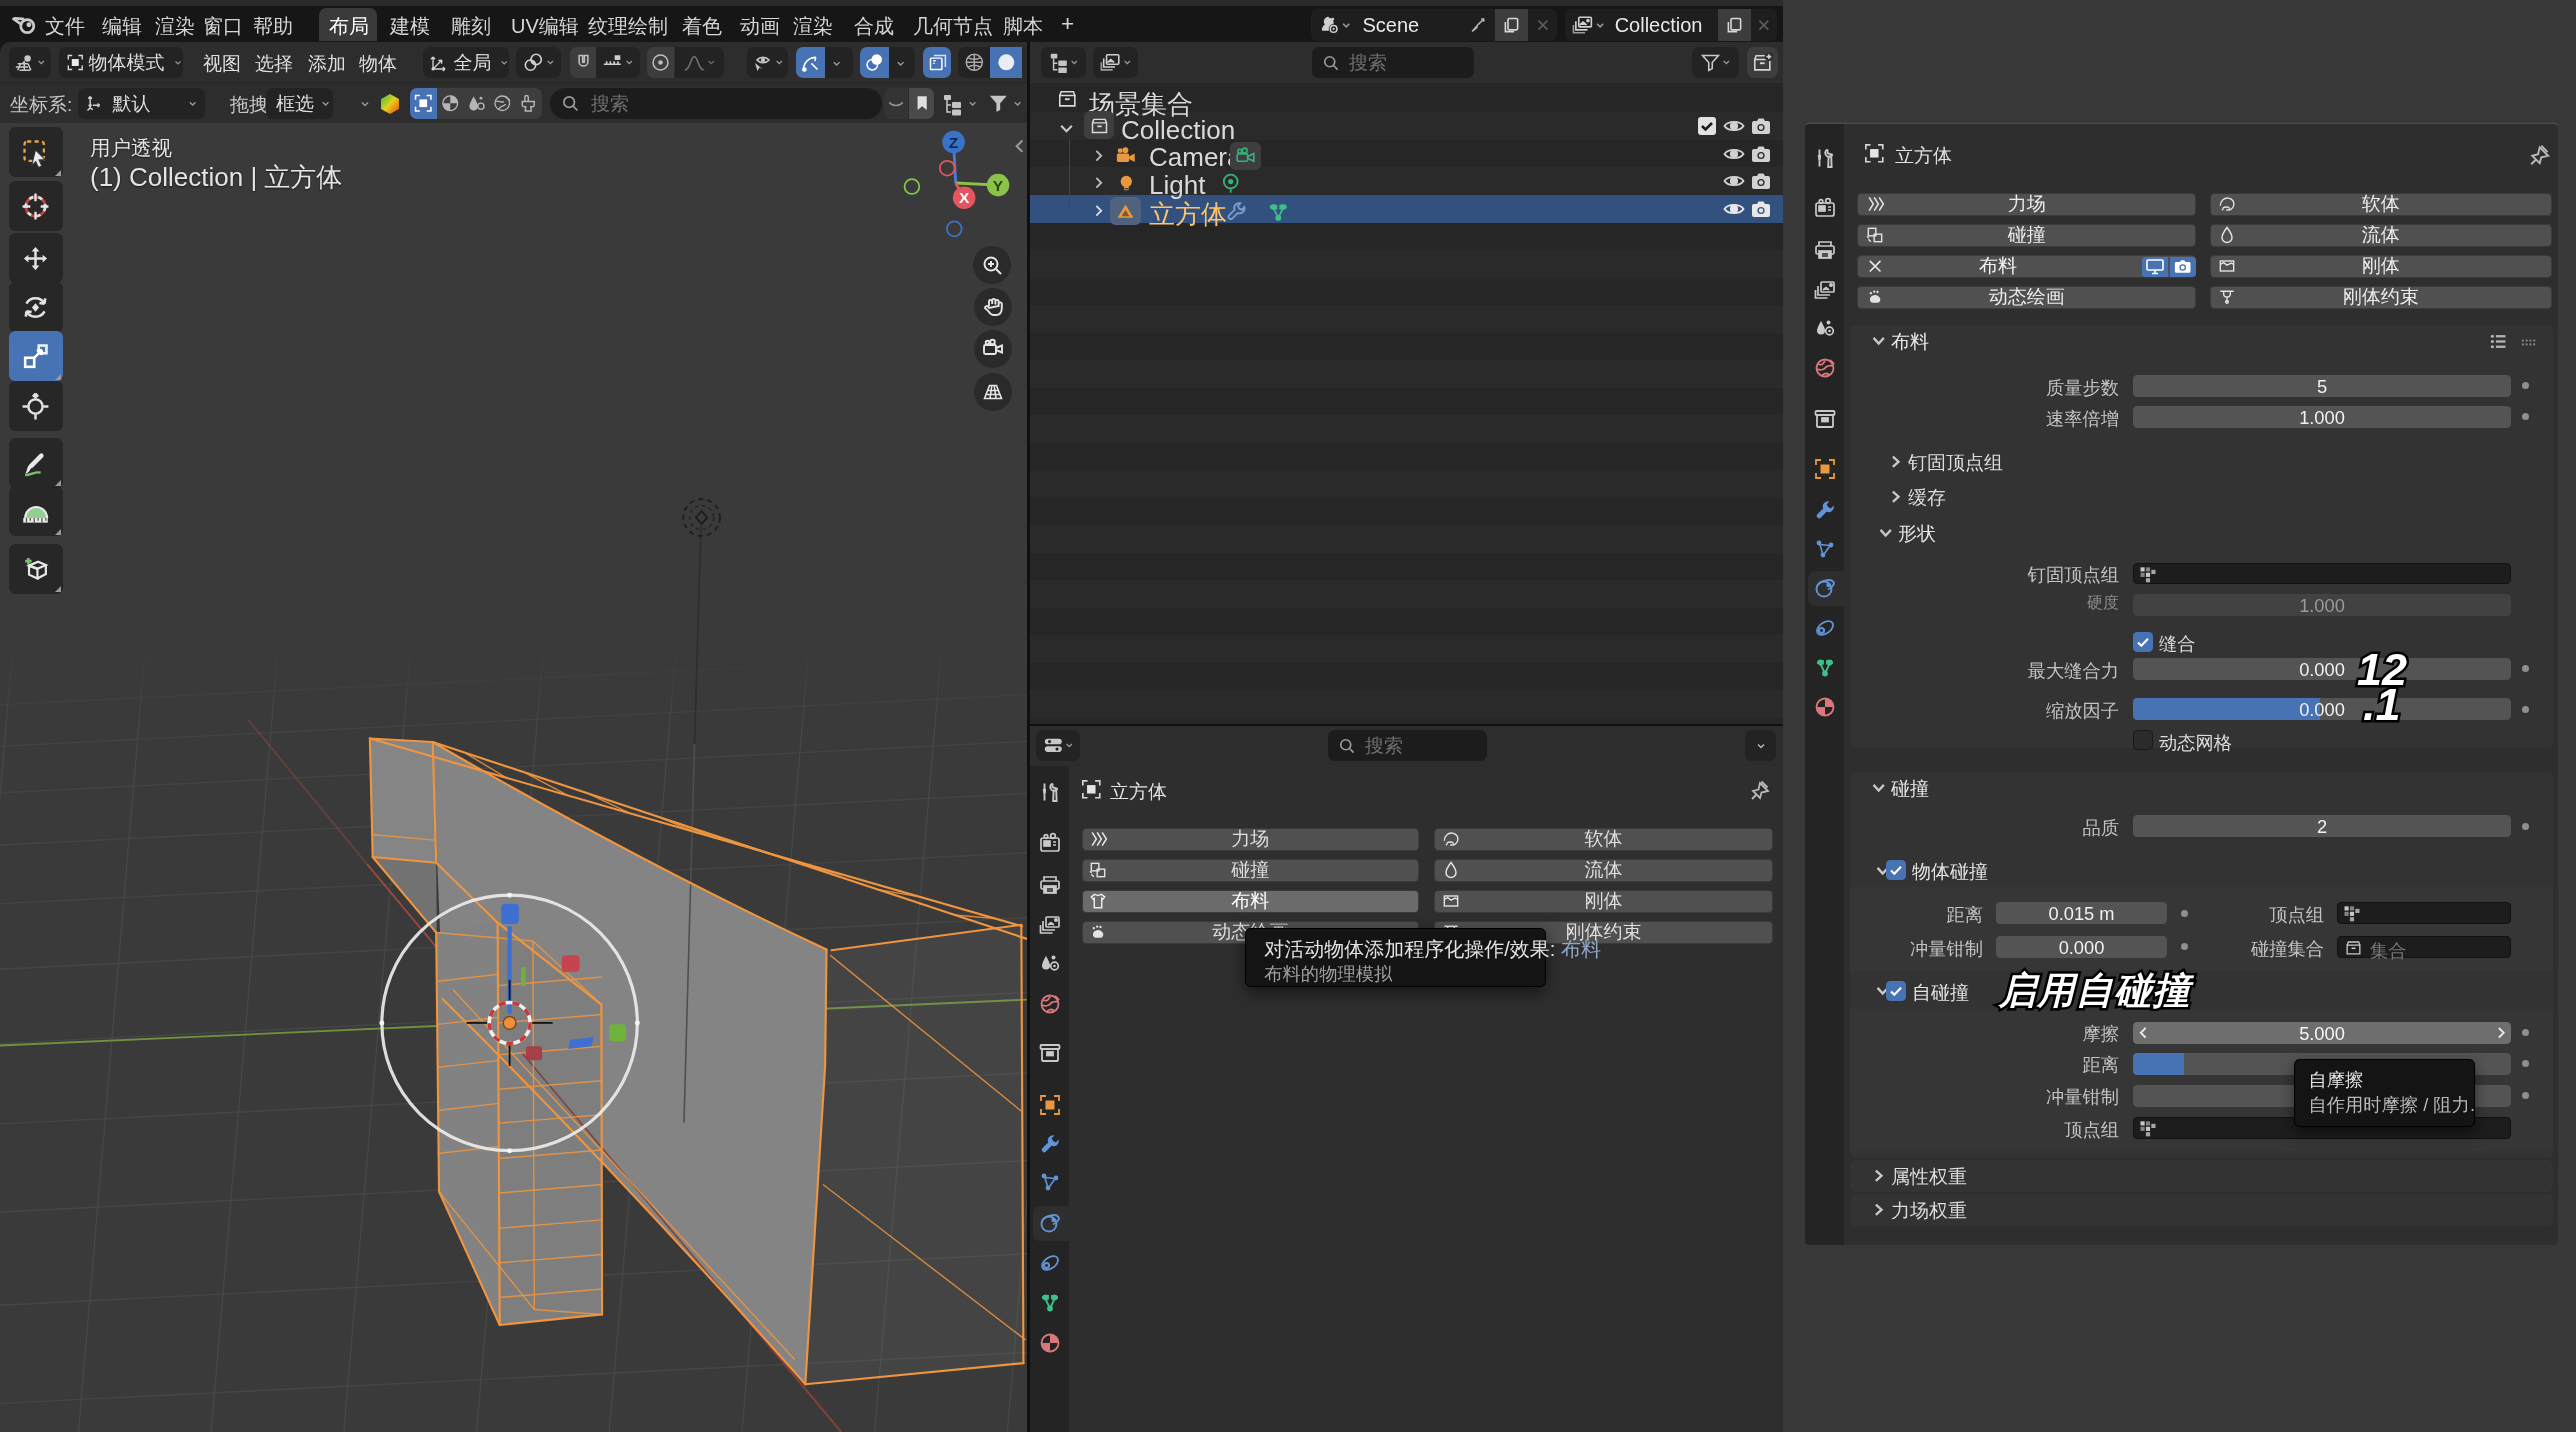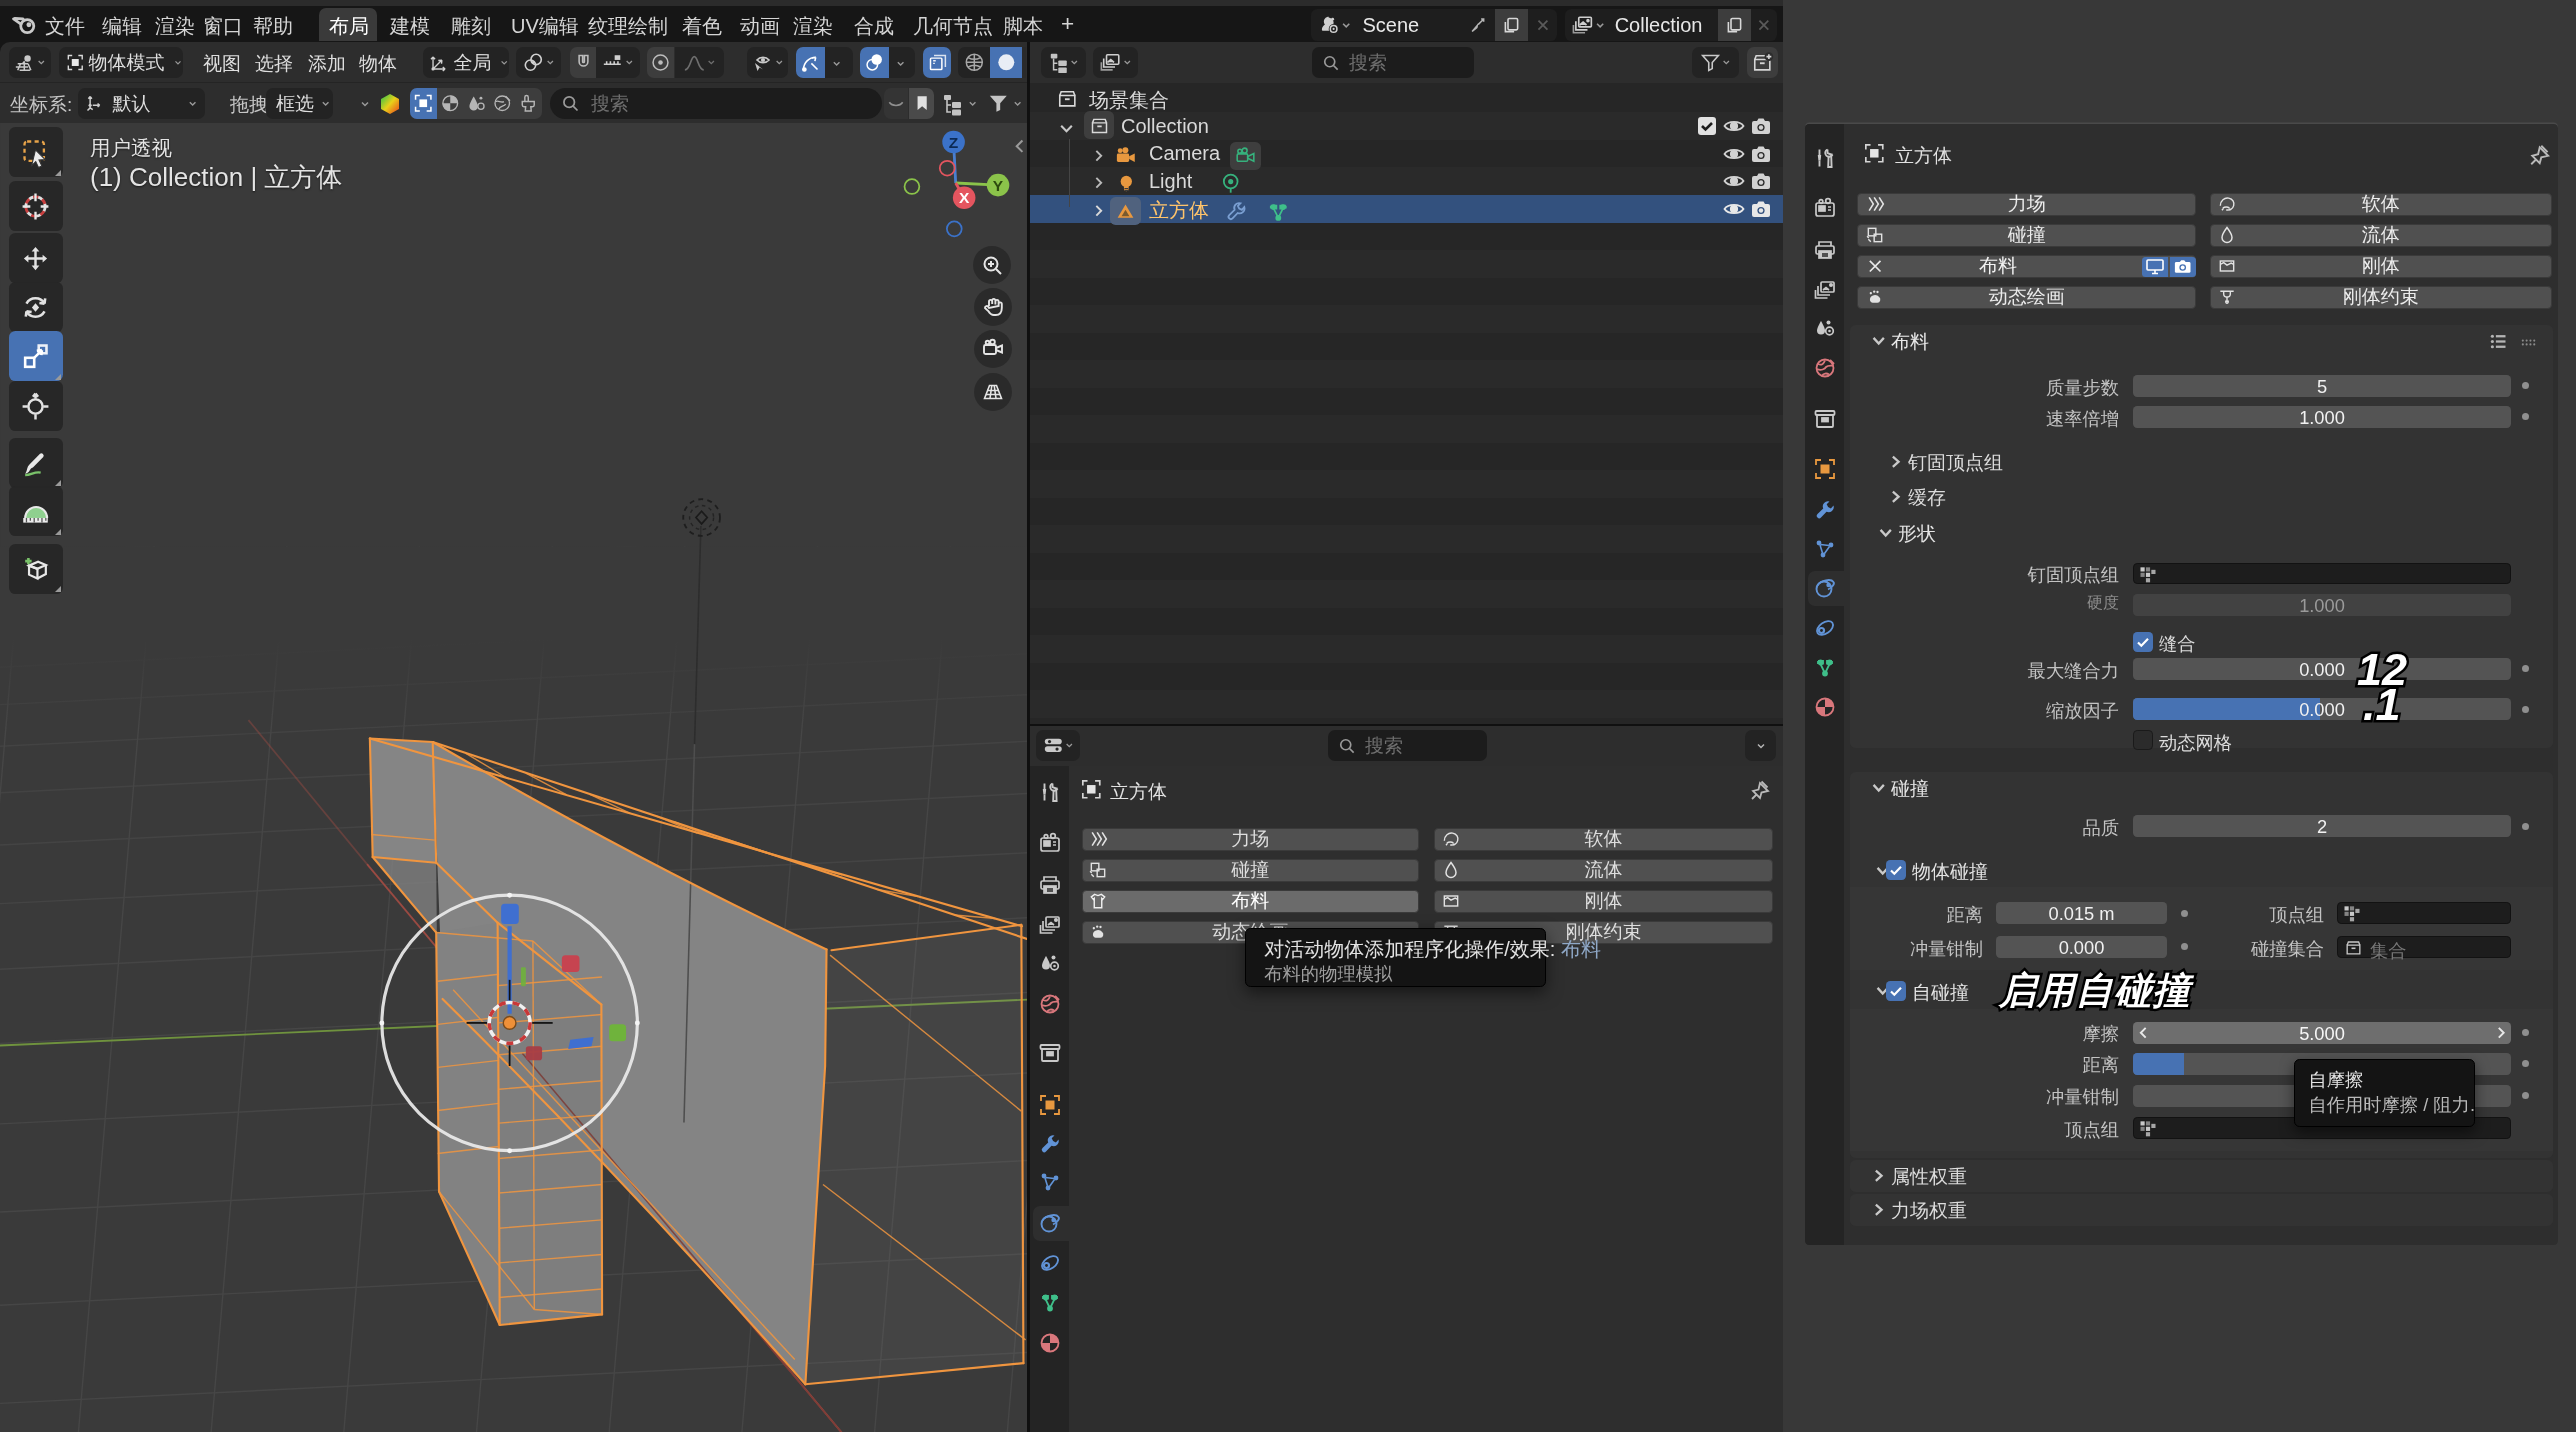--- a/index.html
+++ b/index.html
@@ -694,21 +694,21 @@
               <path d="M4 9 l1.5-4 h13 l1.5 4"></path>
               <path d="M9.5 13 h5" stroke-width="2"></path>
             </g>
             <g>
               <circle cx="19" cy="6" r="4.6" fill="#2d2d2d"></circle>
               <path d="M19 3.4 v5.2 M16.4 6 h5.2" stroke="#d5d5d5" stroke-width="1.7"></path>
             </g>
           </svg>
     </div>
   </div>
-  <div id="outbody" class="a" style="left:0;top:41px;width:753px;height:641px;font-size:20px">
+  <div id="outbody" class="a" style="left:0;top:41px;width:753px;height:641px;font-size:26px">
     <div class="a" style="left:0;top:29px;width:753px;height:27.5px;background:#2a2a2a"></div>
     <div class="a" style="left:0;top:84px;width:753px;height:27.5px;background:#2a2a2a"></div>
     <div class="a" style="left:0;top:112px;width:753px;height:27.5px;background:#33517e"></div>
     <div class="a" style="left:0;top:167px;width:753px;height:27.5px;background:#2a2a2a"></div>
     <div class="a" style="left:0;top:222px;width:753px;height:27.5px;background:#2a2a2a"></div>
     <div class="a" style="left:0;top:277px;width:753px;height:27.5px;background:#2a2a2a"></div>
     <div class="a" style="left:0;top:332px;width:753px;height:27.5px;background:#2a2a2a"></div>
     <div class="a" style="left:0;top:387px;width:753px;height:27.5px;background:#2a2a2a"></div>
     <div class="a" style="left:0;top:442px;width:753px;height:27.5px;background:#2a2a2a"></div>
     <div class="a" style="left:0;top:497px;width:753px;height:27.5px;background:#2a2a2a"></div>

